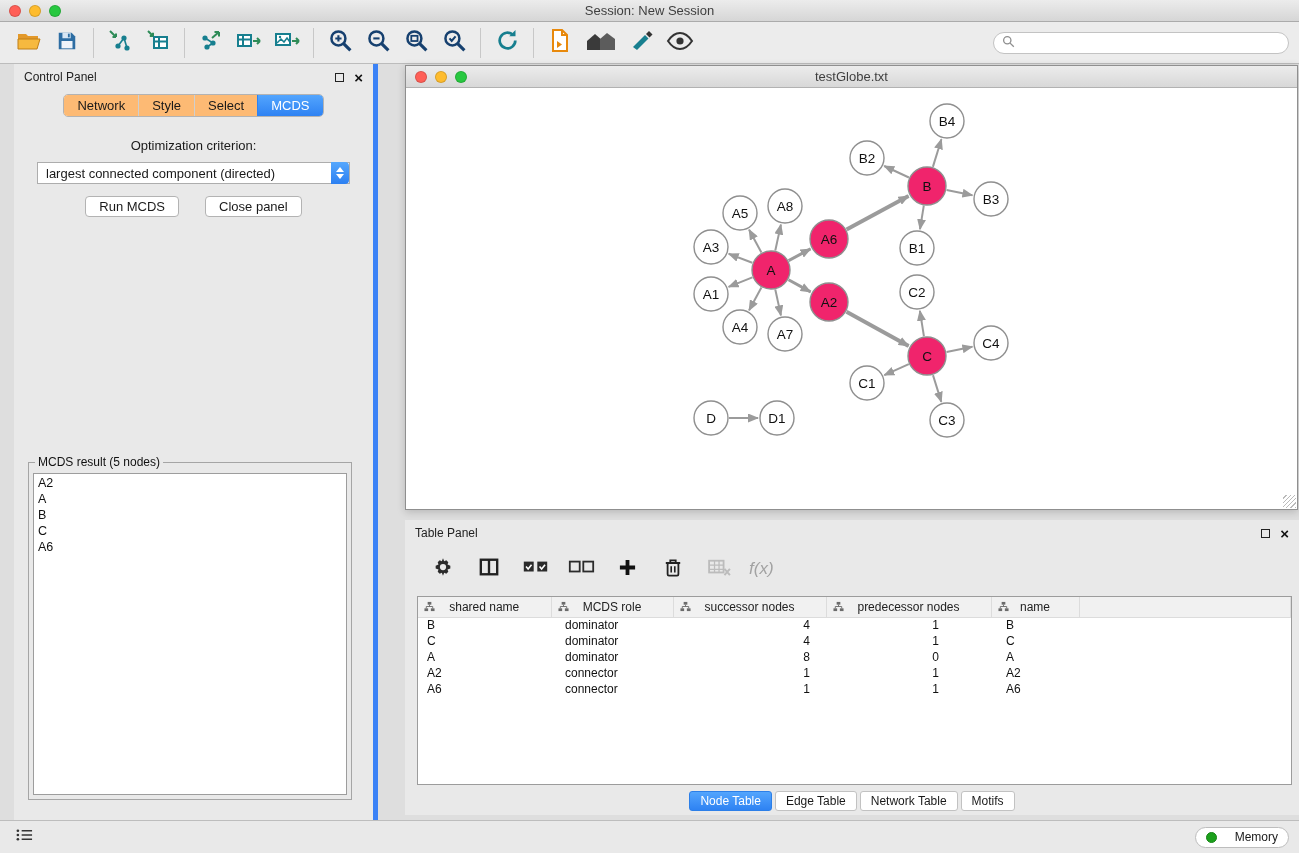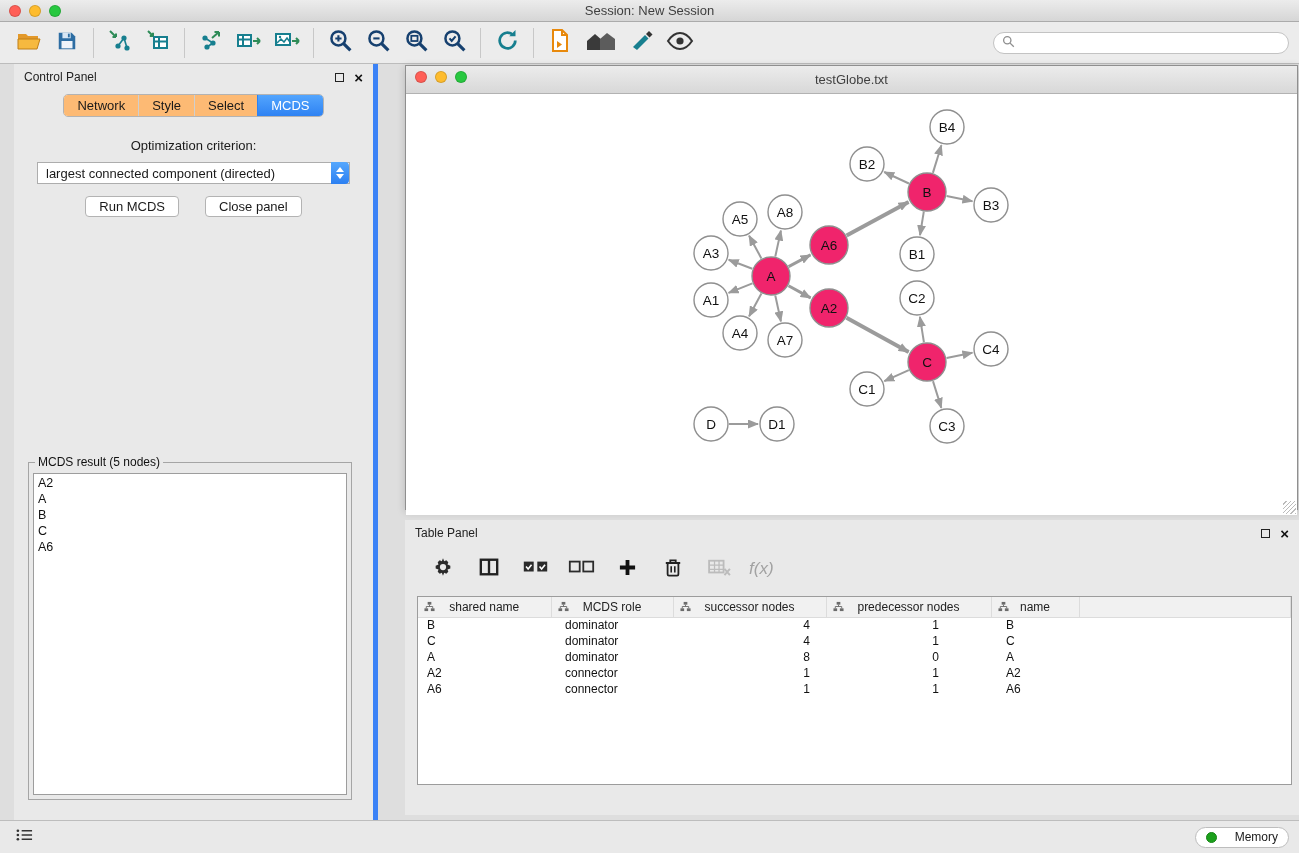--- a/index.html
+++ b/index.html
@@ -59,21 +59,21 @@
   .mcds-fieldset { position:absolute; left:14px; right:21px; top:391px; height:345px;
     border:1px solid #a5a5a5; padding:4px; }
   .mcds-fieldset legend { font-size:12px; padding:0 3px; margin-left:2px; color:#111; }
   .mcds-list { width:100%; height:100%; background:#fff; border:1px solid #9d9d9d; overflow:auto;
     padding:1px 4px; }
   .result-item { font-size:12.5px; line-height:16px; color:#111; }
 
   
   .net-window { position:absolute; left:405px; top:1px; width:893px; height:445px;
     border:1px solid #8f8f8f; background:#fff; box-shadow:0 2px 8px rgba(0,0,0,.18); }
-  .net-titlebar { position:relative; height:28px; background:linear-gradient(#ececec,#d8d8d8);
+  .net-titlebar { position:relative; height:22px; background:linear-gradient(#ececec,#d8d8d8);
     border-bottom:1px solid #b2b2b2; display:flex; align-items:center; justify-content:center; }
   .net-content { position:relative; width:100%; height:421px; background:#fff; overflow:hidden; }
   .resize-grip { position:absolute; right:1px; bottom:1px; width:13px; height:13px;
     background:repeating-linear-gradient(135deg,transparent,transparent 2px,#bbb 2px,#bbb 3px); }
 
   
   .table-panel { position:absolute; left:405px; top:436px; width:894px; height:295px; background:#e9e9e9;margin-top:20px; }
   .tp-toolbar { position:absolute; top:26px; left:12px; right:7px; height:46px;
     display:flex; align-items:center; gap:10px; padding-left:8px; }
   .tp-btn { width:36px; height:36px; display:flex; align-items:center; justify-content:center; }
@@ -577,20 +577,26 @@
                 <td class="c1">connector</td>
                 <td class="c2">1</td>
                 <td class="c3">1</td>
                 <td class="c4">A6</td>
                 <td class="c5"></td>
               </tr>
             </tbody>
         </table>
       </div>
 
+      <div class="tp-tabs">
+        <div class="tp-tab active">Node Table</div>
+        <div class="tp-tab">Edge Table</div>
+        <div class="tp-tab">Network Table</div>
+        <div class="tp-tab">Motifs</div>
+      </div>
     </div>
 
   </div>
 
   <div class="status-bar">
     <div class="tp-btn" style="width:28px;height:24px">
       <span><svg width="17" height="14" viewBox="0 0 18 14">
             <circle cx="2" cy="2.5" r="1.4" fill="#333"></circle>
             <circle cx="2" cy="7" r="1.4" fill="#333"></circle>
             <circle cx="2" cy="11.5" r="1.4" fill="#333"></circle>

